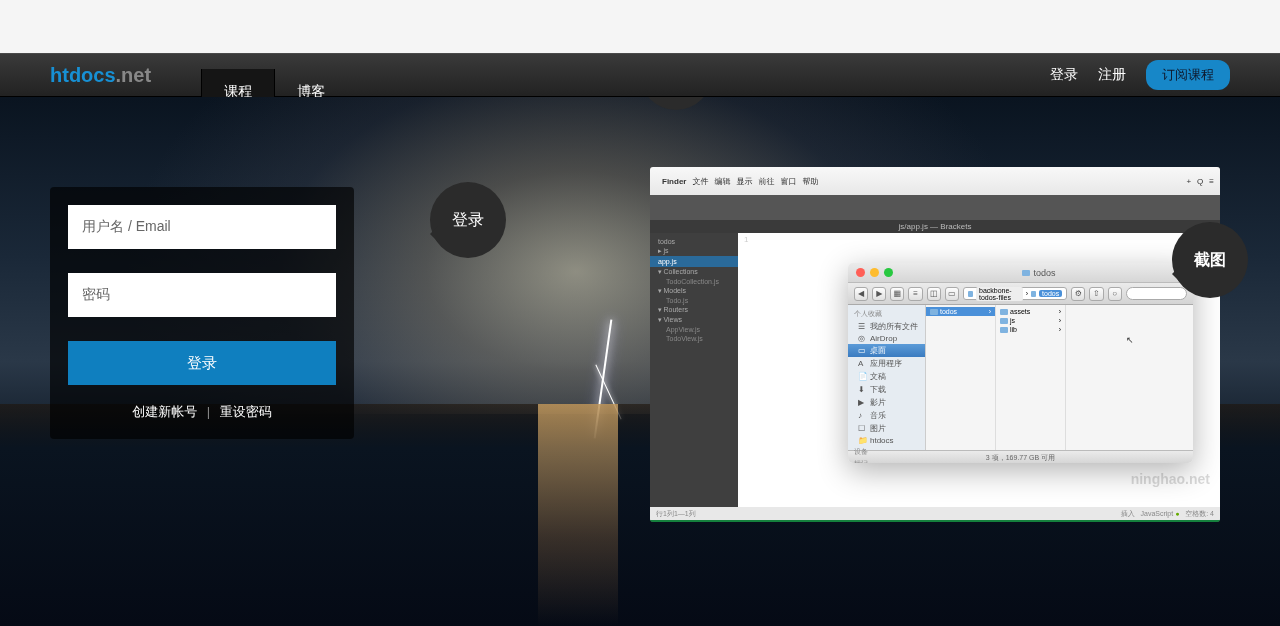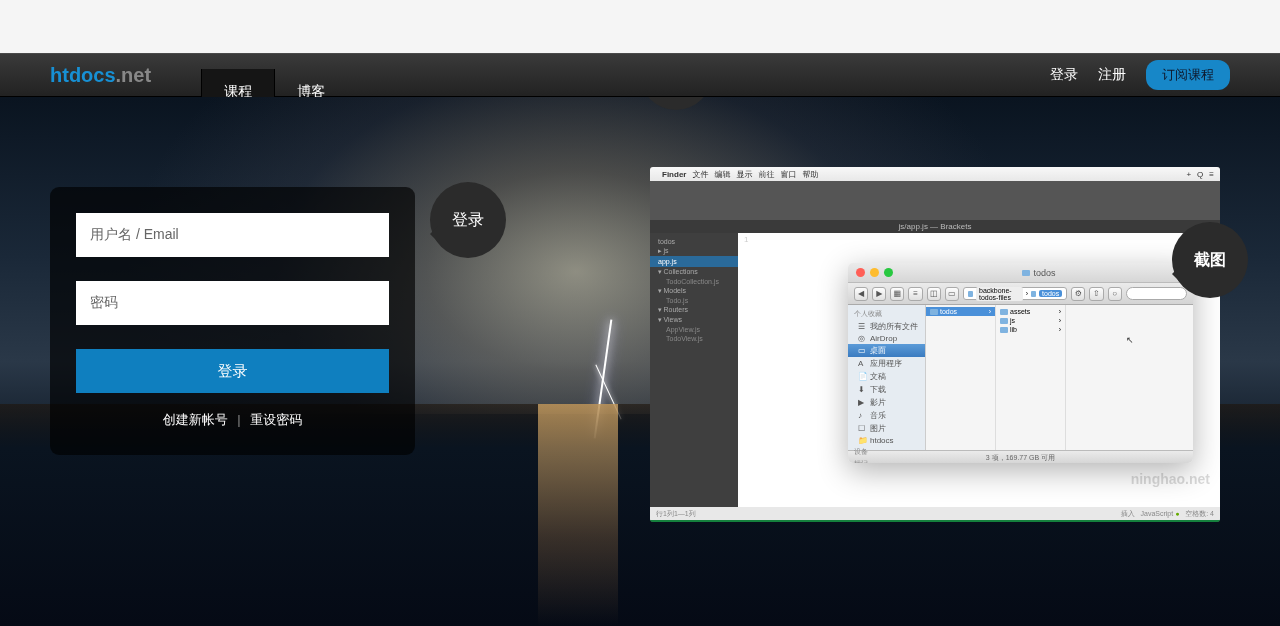--- a/index.html
+++ b/index.html
@@ -19,36 +19,36 @@
 .nav-right-link { color: #fff; font-size: 14px; cursor: pointer; }
 .subscribe-btn { background: #1787c8; color: #0f172a; border: none; padding: 6px 16px; font-size: 13px; border-radius: 12px; cursor: pointer; }
 
 .hero { position: relative; height: 529px; background: linear-gradient(to bottom, #0a1420 0%, #1a2838 30%, #2a3848 50%, #0a1420 70%, #050a12 100%); overflow: hidden; }
 .hero-sky { position: absolute; top: 0; left: 0; right: 0; height: 60%; background: radial-gradient(ellipse 600px 400px at 45% 55%, rgba(255,240,200,0.5) 0%, rgba(180,160,130,0.35) 25%, rgba(80,80,90,0.2) 50%, transparent 75%); }
 .hero-sea { position: absolute; bottom: 0; left: 0; right: 0; height: 42%; background: linear-gradient(to bottom, rgba(30,20,10,0.6) 0%, #0a1420 20%, #050a15 100%); }
 .sun-reflect { position: absolute; bottom: 0; left: 42%; width: 80px; height: 42%; background: linear-gradient(to bottom, rgba(255,200,120,0.6) 0%, rgba(255,180,100,0.2) 60%, transparent 100%); }
 .lightning { position: absolute; left: 47%; top: 42%; width: 2px; height: 120px; background: #fff; transform: rotate(8deg); box-shadow: 0 0 8px #fff, 0 0 15px #aaf; }
 .lightning2 { position: absolute; left: 47.5%; top: 50%; width: 1px; height: 60px; background: #fff; transform: rotate(-25deg); box-shadow: 0 0 5px #fff; }
 
-.login-form { position: absolute; top: 90px; left: 50px; width: 365px; background: rgba(0,0,0,0.65); padding: 26px; border-radius: 9px; z-index: 5; }
+.login-form { position: absolute; top: 90px; left: 50px; width: 304px; background: rgba(0,0,0,0.65); padding: 18px; border-radius: 4px; z-index: 5; }
 .form-input { width: 100%; height: 44px; background: #fff; border: none; padding: 0 14px; font-size: 14px; color: #666; margin-bottom: 24px; display: flex; align-items: center; }
 .login-btn { width: 100%; height: 44px; background: #0f7fbf; color: #fff; border: none; font-size: 15px; cursor: pointer; }
 .form-links { text-align: center; margin-top: 18px; font-size: 13px; }
 .form-link { color: #fff; cursor: pointer; }
 .form-sep { color: #888; margin: 0 6px; }
 
 .bubble { position: absolute; width: 76px; height: 76px; background: #2b2b2b; border-radius: 50%; color: #fff; font-size: 16px; display: flex; align-items: center; justify-content: center; z-index: 10; }
 .bubble::after { content: ''; position: absolute; left: -8px; bottom: 16px; width: 0; height: 0; border: 8px solid transparent; border-right-color: #2b2b2b; }
 .bubble-search { top: -59px; left: 640px; width: 72px; height: 72px; }
 .bubble-search::after { display: none; }
 .bubble-login { top: 85px; left: 430px; }
 .bubble-shot { top: 125px; right: 32px; font-weight: bold; }
 
 .screenshot { position: absolute; top: 70px; left: 650px; width: 570px; height: 355px; background: #555; border-radius: 3px; overflow: hidden; z-index: 4; }
-.mac-menubar { height: 14px; background: linear-gradient(#f8f8f8,#e8e8e8); display: flex; align-items: center; padding: 0 6px; font-size: 8px; color: #333; gap: 6px; }
+.mac-menubar { height: 28px; background: linear-gradient(#f8f8f8,#e8e8e8); display: flex; align-items: center; padding: 0 6px; font-size: 8px; color: #333; gap: 6px; }
 .mac-menubar .apple { font-size: 9px; }
 .brackets { position: absolute; top: 14px; left: 0; right: 0; bottom: 0; background: #15803d; margin-top: 39px; }
 .brackets-title { text-align: center; font-size: 8px; color: #bbb; padding: 2px; background: #3a3a3a; }
 .brackets-body { display: flex; height: calc(100% - 28px); }
 .brackets-sidebar { width: 88px; background: #3f3f3f; padding: 4px 0; font-size: 7px; color: #aaa; }
 .bs-item { padding: 1px 8px; }
 .bs-item.hl { background: #2a6a9a; color: #fff; padding: 2px 8px; }
 .bs-item.sub { padding-left: 16px; color: #888; }
 .brackets-editor { flex: 1; background: #fff; position: relative; }
 .brackets-status { height: 13px; background: #e8e8e8; font-size: 7px; color: #888; display: flex; align-items: center; padding: 0 6px; justify-content: space-between; }

